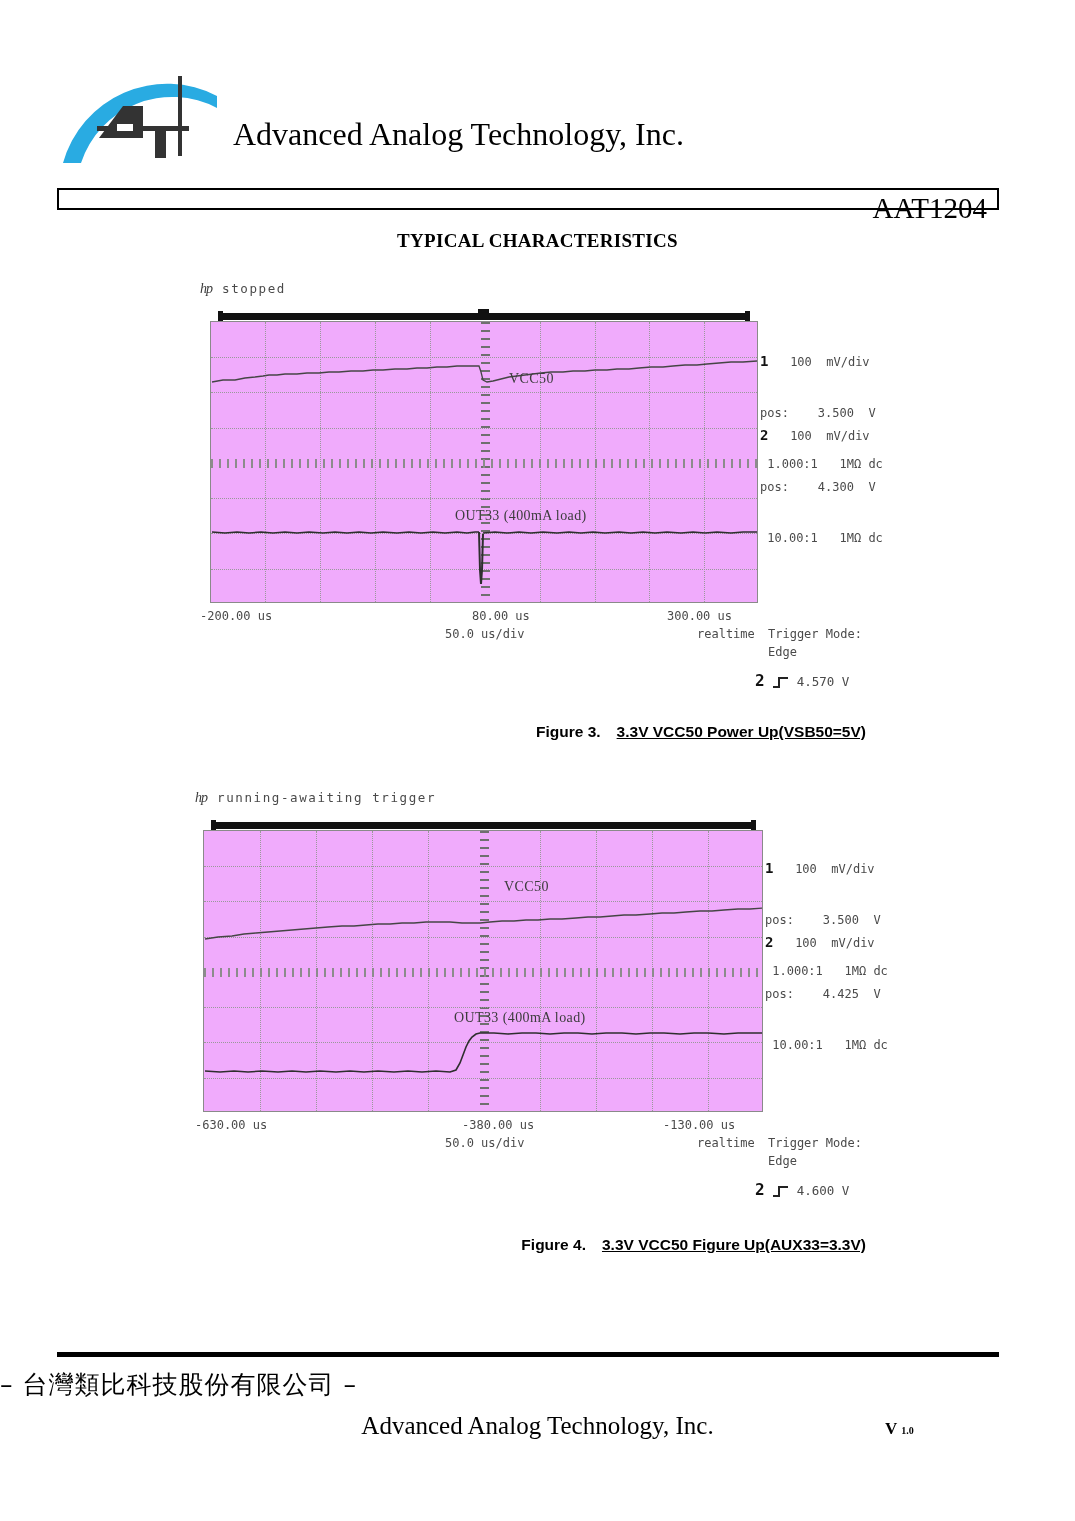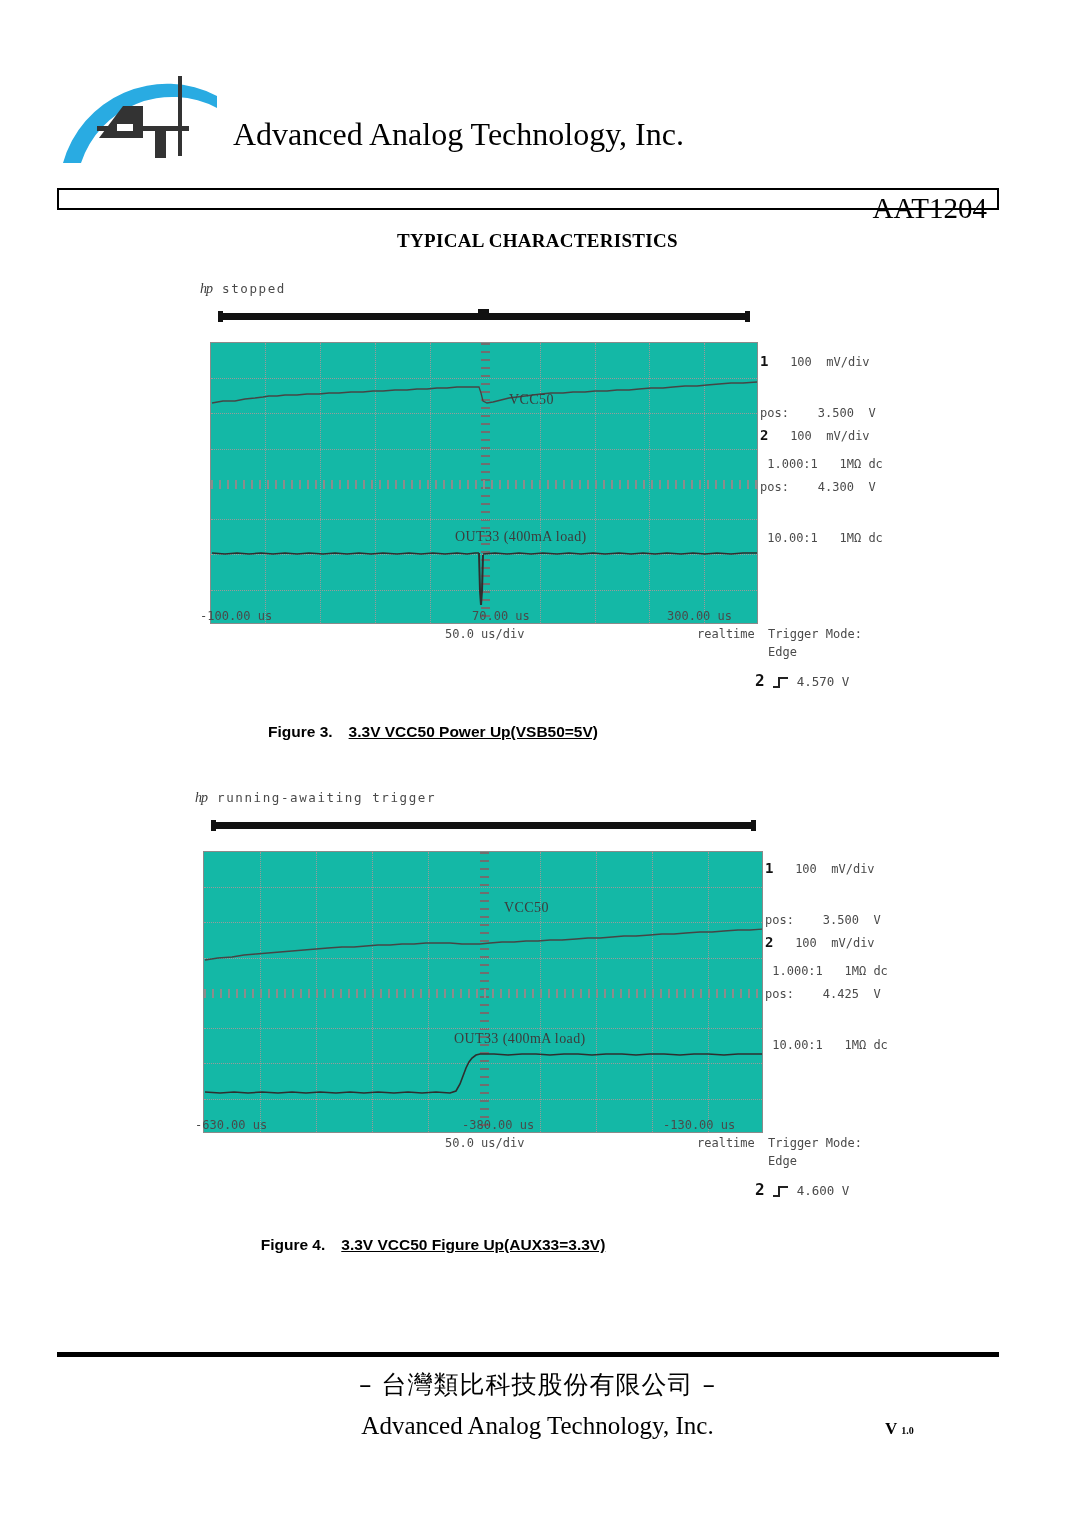--- a/index.html
+++ b/index.html
@@ -115,23 +115,22 @@
     position: absolute;
     width: 11px;
     height: 11px;
     background: #111;
     top: -4px;
   }
   .grid-frame {
     position: absolute;
     border: 1px solid #8a8a8a;
     box-sizing: border-box;
-    background: #14b8a6;
+    background: #f0abfc;
     overflow: hidden;
-    margin-top: 21px;
   }
   .gl-v {
     position: absolute;
     top: 0;
     bottom: 0;
     width: 1px;
     border-left: 1px dotted #9a9a9a;
   }
   .gl-h {
     position: absolute;
@@ -215,21 +214,21 @@
     width: 17px;
     height: 12px;
     vertical-align: -2px;
     position: relative;
   }
 
   
   .caption {
     position: absolute;
     width: 866px;
-    text-align: center;
+    text-align: right;
     font-family: "Liberation Sans", sans-serif;
     font-weight: bold;
     font-size: 15.5px;
     left: 0;
   }
   .caption .figno { margin-right: 16px; }
   .caption .figtitle { text-decoration: underline; }
 
   
   .footer-rule {
@@ -238,21 +237,20 @@
     top: 1352px;
     width: 942px;
     height: 5px;
     background: #000;
   }
   .footer-cn {
     position: absolute;
     left: 0;
     top: 1368px;
     width: 1075px;
-    text-align: center;
     font-family: "DejaVu Sans", sans-serif;
     font-size: 25px;
     letter-spacing: 1px;
   }
   .footer-en {
     position: absolute;
     left: 0;
     top: 1412px;
     width: 1075px;
     text-align: center;
@@ -360,22 +358,22 @@
     <div><span>pos:</span>    <span>3.500  V</span></div>
     <div> <span>1.000:1</span>   <span>1MΩ dc</span></div>
   </div>
 
   <div class="meas" style="left:560px; top:112px;">
     <div><span class="chnum">2</span>   <span>100  mV/div</span></div>
     <div><span>pos:</span>    <span>4.300  V</span></div>
     <div> <span>10.00:1</span>   <span>1MΩ dc</span></div>
   </div>
 
-  <div class="tlabel" style="left:0px; top:328px;">-100.00 us</div>
-  <div class="tlabel" style="left:272px; top:328px;">70.00 us</div>
+  <div class="tlabel" style="left:0px; top:328px;">-200.00 us</div>
+  <div class="tlabel" style="left:272px; top:328px;">80.00 us</div>
   <div class="tlabel" style="left:467px; top:328px;">300.00 us</div>
   <div class="tlabel" style="left:245px; top:346px;">50.0 us/div</div>
   <div class="tlabel" style="left:497px; top:346px;">realtime</div>
   <div class="tlabel" style="left:568px; top:346px;">Trigger Mode:</div>
   <div class="tlabel" style="left:568px; top:364px;">Edge</div>
 
   <div class="trigger-line" style="left:555px; top:390px;">
     <span class="chnum">2</span>
     <span class="edge-glyph">
       <svg width="17" height="12" viewBox="0 0 17 12">

